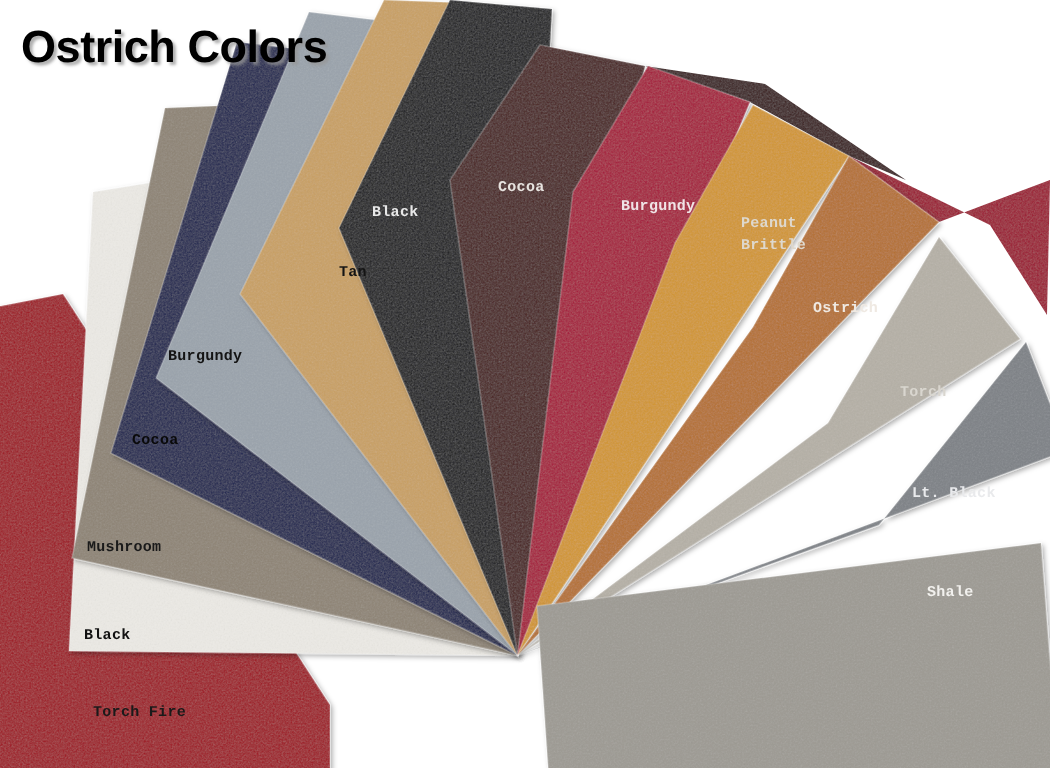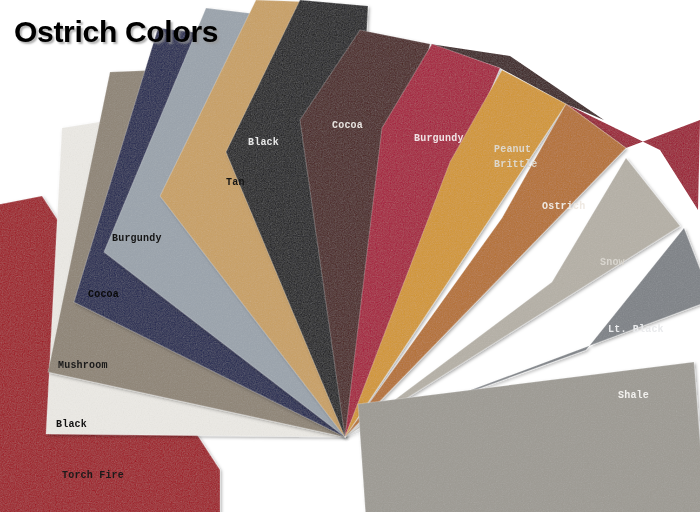--- a/index.html
+++ b/index.html
@@ -138,20 +138,20 @@
       <div class="swatch-label" style="left: 58px; top: 358px; color: rgb(26, 26, 26); z-index: 22; text-align: center;">Mushroom</div>
       <div class="swatch-label" style="left: 88px; top: 287px; color: rgb(10, 10, 10); z-index: 23;">Cocoa</div>
       <div class="swatch-label" style="left: 112px; top: 231px; color: rgb(20, 20, 20); z-index: 24;">Burgundy</div>
       <div class="swatch-label" style="left: 182px; top: 175px; color: rgb(20, 20, 20); z-index: 25; margin-left: 44px;">Tan</div>
       <div class="swatch-label" style="left: 248px; top: 135px; color: rgb(232, 232, 232); z-index: 26;">Black</div>
       <div class="swatch-label" style="left: 332px; top: 118px; color: rgb(232, 228, 224); z-index: 27;">Cocoa</div>
       <div class="swatch-label" style="left: 414px; top: 131px; color: rgb(240, 228, 230); z-index: 28;">Burgundy</div>
       <div class="swatch-label" style="left: 494px; top: 142px; color: rgb(222, 216, 205); z-index: 29;">Peanut
 Brittle</div>
       <div class="swatch-label" style="left: 542px; top: 199px; color: rgb(239, 233, 226); z-index: 30;">Ostrich</div>
-      <div class="swatch-label" style="left: 600px; top: 255px; color: rgb(217, 214, 207); z-index: 31;">Snow</div>
+      <div class="swatch-label" style="left: 600px; top: 255px; color: rgb(217, 214, 207); z-index: 31;">Torch</div>
       <div class="swatch-label" style="left: 608px; top: 322px; color: rgb(233, 234, 236); z-index: 32;">Lt. Black</div>
       <div class="swatch-label" style="left: 618px; top: 388px; color: rgb(242, 241, 238); z-index: 33;">Shale</div>
     </div>
 
   <div id="page-title" style="color: rgb(0, 0, 0);">Ostrich Colors</div>
 
 </div>
 
 </body></html>

